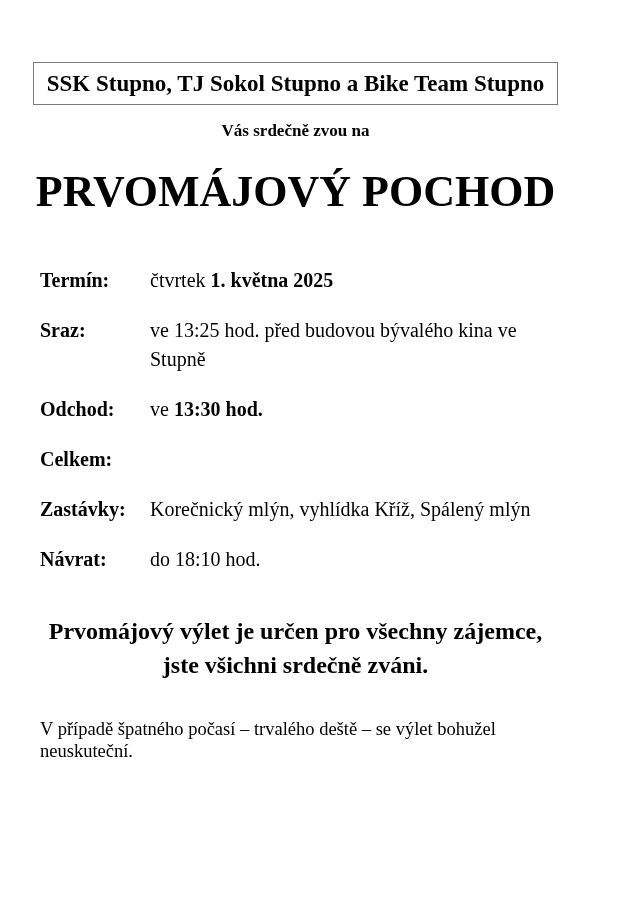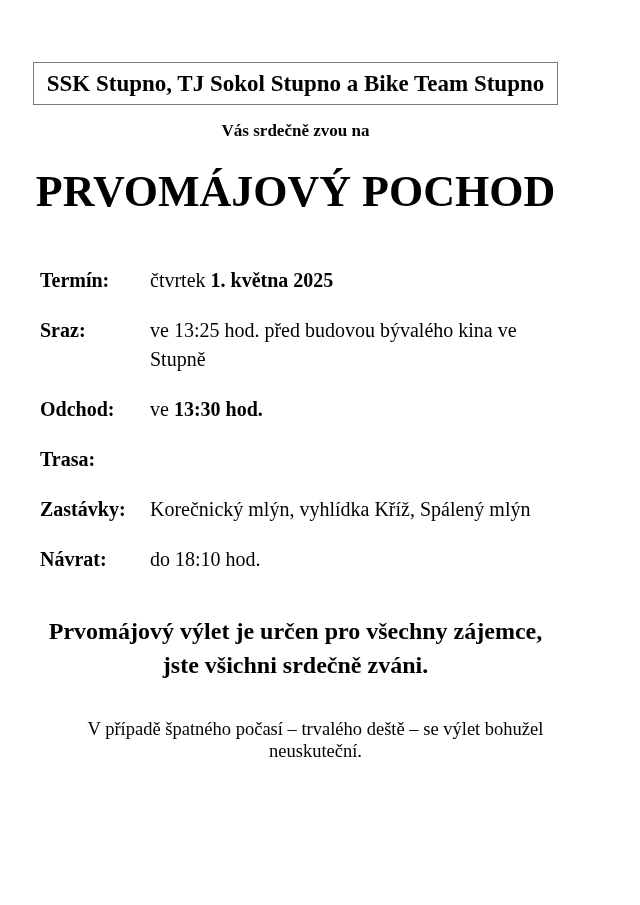--- a/index.html
+++ b/index.html
@@ -63,21 +63,21 @@
   }
   .closing {
     margin-top: 40px;
     text-align: center;
     font-weight: bold;
     font-size: 24px;
     line-height: 34px;
   }
   .weather-note {
     margin-top: 36px;
-    text-align: center;
+    text-align: left;
     font-size: 18.5px;
     line-height: 1.2;
     padding-left: 40px;
   }
   b { font-weight: bold; margin-top: 36px; }
 </style>
 </head>
 <body>
 
 <div class="page">
@@ -106,21 +106,21 @@
       <span class="value"><span>ve 13:25 hod. před budovou bývalého kina ve Stupně</span><b></b></span>
     </div>
 
     <div class="detail-row">
       <span class="label">Odchod:</span>
       <span class="value"><span>ve </span><b>13:30 hod.</b></span>
     </div>
 
 
     <div class="detail-row">
-      <span class="label">Trasa:</span>
+      <span class="label">Celkem:</span>
     </div>
 
     <div class="detail-row">
       <span class="label">Zastávky:</span>
       <span class="value"><span>Korečnický mlýn, vyhlídka Kříž, Spálený mlýn</span><b></b></span>
     </div>
 
     <div class="detail-row">
       <span class="label">Návrat:</span>
       <span class="value"><span>do 18:10 hod.</span><b></b></span>

